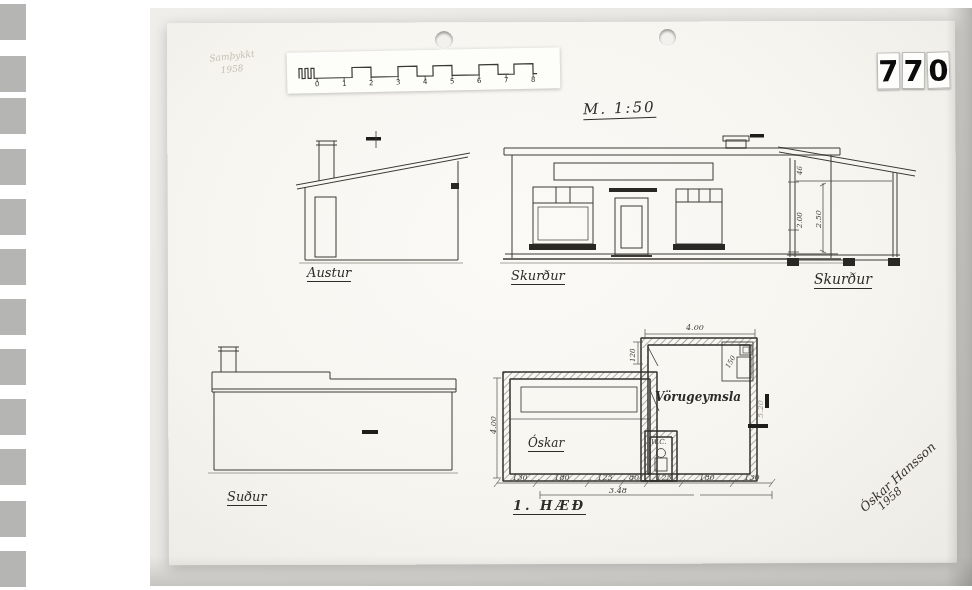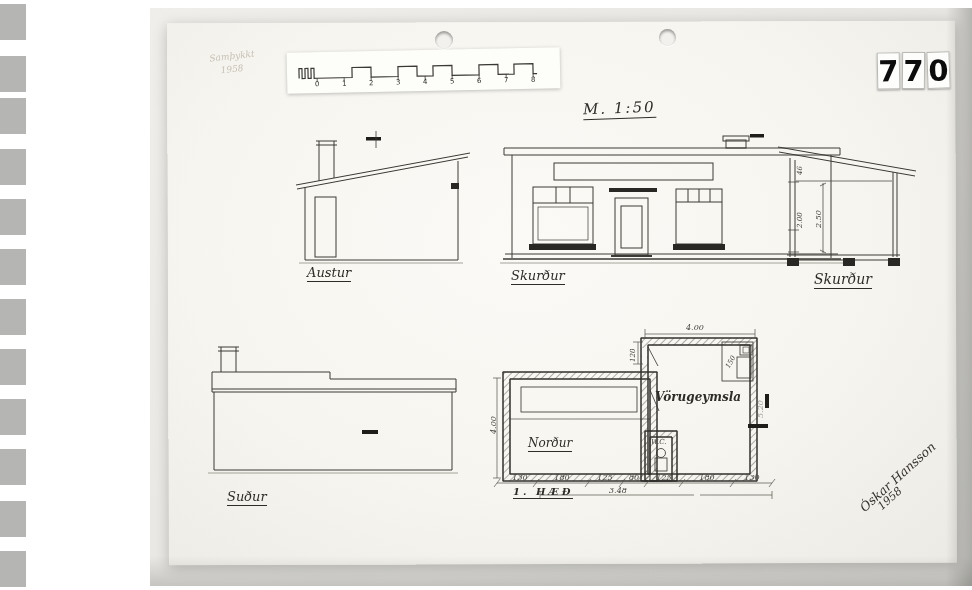--- a/index.html
+++ b/index.html
@@ -218,26 +218,26 @@
 
 
   <div class="lbl" style="left:307px;top:265px;font-size:13px">
     <span class="u">Austur</span></div>
   <div class="lbl" style="left:511px;top:268px;font-size:13px">
     <span class="u">Skurður</span></div>
   <div class="lbl" style="left:814px;top:271px;font-size:14px">
     <span class="u">Skurður</span></div>
   <div class="lbl" style="left:227px;top:489px;font-size:13px">
     <span class="u">Suður</span></div>
-  <div class="lbl" style="left:513px;top:486px;font-size:10px;font-weight:bold;letter-spacing:3px">
+  <div class="lbl" style="left:513px;top:498px;font-size:13px;font-weight:bold;letter-spacing:3px">
     <span class="u">1. HÆÐ</span></div>
 
   <div class="lbl" style="left:655px;top:390px;font-size:12px;font-weight:bold">Vörugeymsla</div>
   <div class="lbl" style="left:528px;top:436px;font-size:12px">
-    <span class="u">Norður</span></div>
+    <span class="u">Óskar</span></div>
   <div class="dim" style="left:651px;top:438px;font-size:7px">W.C.</div>
 
   <div class="dim" style="left:686px;top:323px">4.00</div>
   <div class="dim rot" style="left:489px;top:434px">4.00</div>
   <div class="dim rot" style="left:756px;top:418px;color:#9b9890">5.20</div>
   <div class="dim rot" style="left:629px;top:362px;font-size:7px">120</div>
   <div class="dim" style="left:724px;top:358px;font-size:7px;transform:rotate(-62deg)">150</div>
   <div class="dim" style="left:609px;top:486px">3.48</div>
   <div class="dim" style="left:505px;top:473px;width:30px;text-align:center">130</div>
   <div class="dim" style="left:547px;top:473px;width:30px;text-align:center">180</div>

